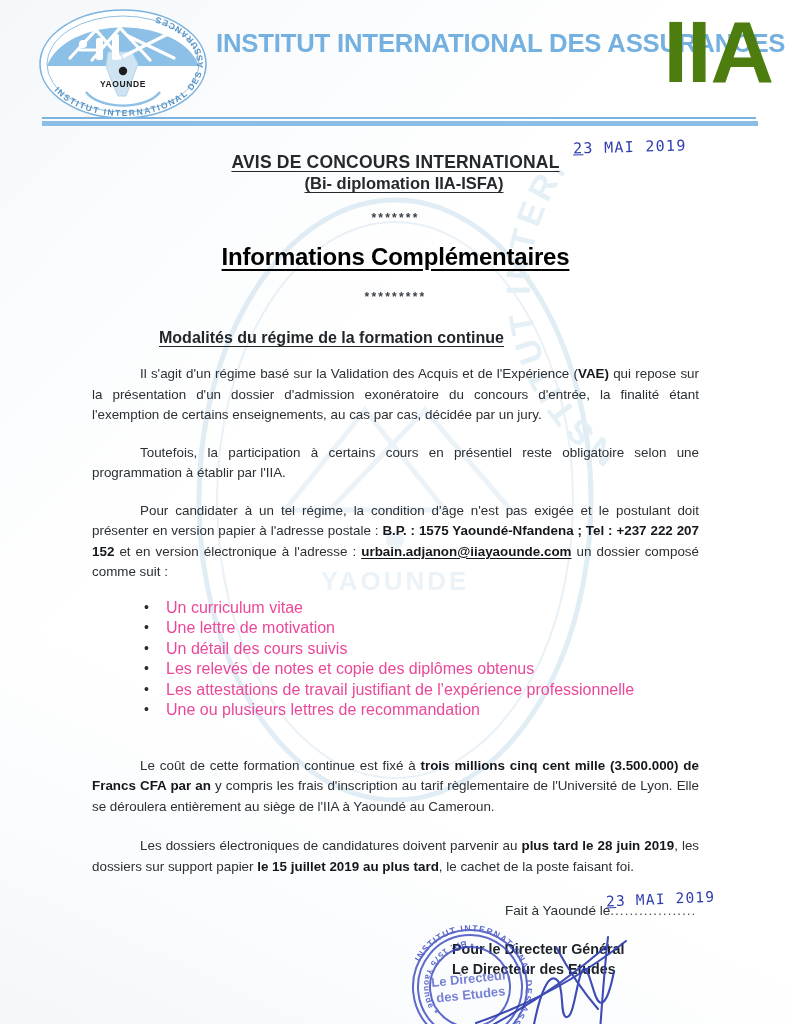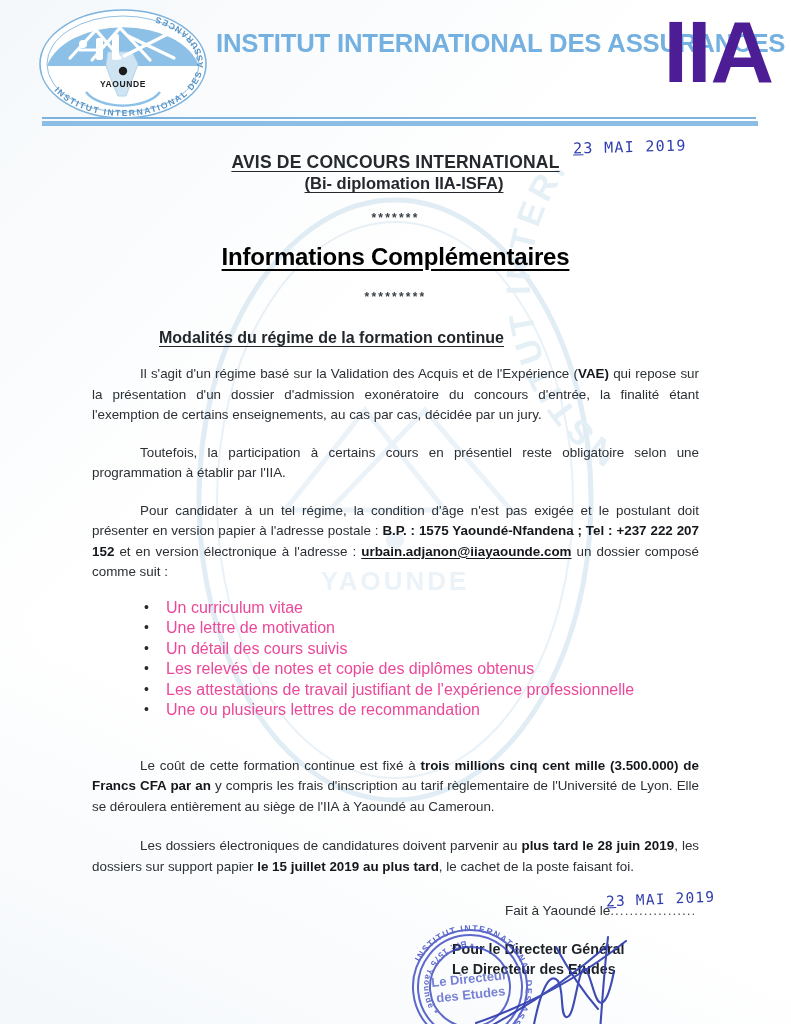--- a/index.html
+++ b/index.html
@@ -58,21 +58,21 @@
     transform: scaleX(0.97);
     transform-origin: left center;
   }
   #iia-mark {
     position: absolute;
     right: 18px;
     top: 8px;
     font-size: 88px;
     line-height: 88px;
     font-weight: bold;
-    color: #4c1d95;
+    color: #4d7c0f;
     letter-spacing: -1px;
     font-family: "Liberation Sans", sans-serif;
   }
   #rule-thin {
     position: absolute;
     left: 42px; top: 117px;
     width: 714px;
     height: 2px;
     background: #7cb3de;
   }

